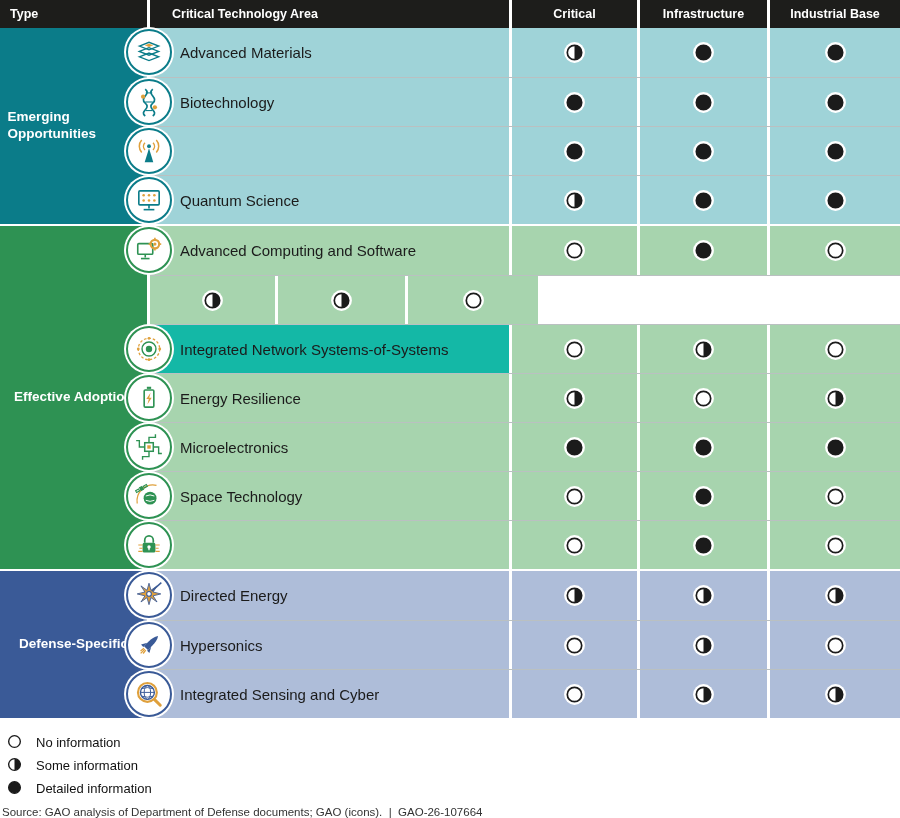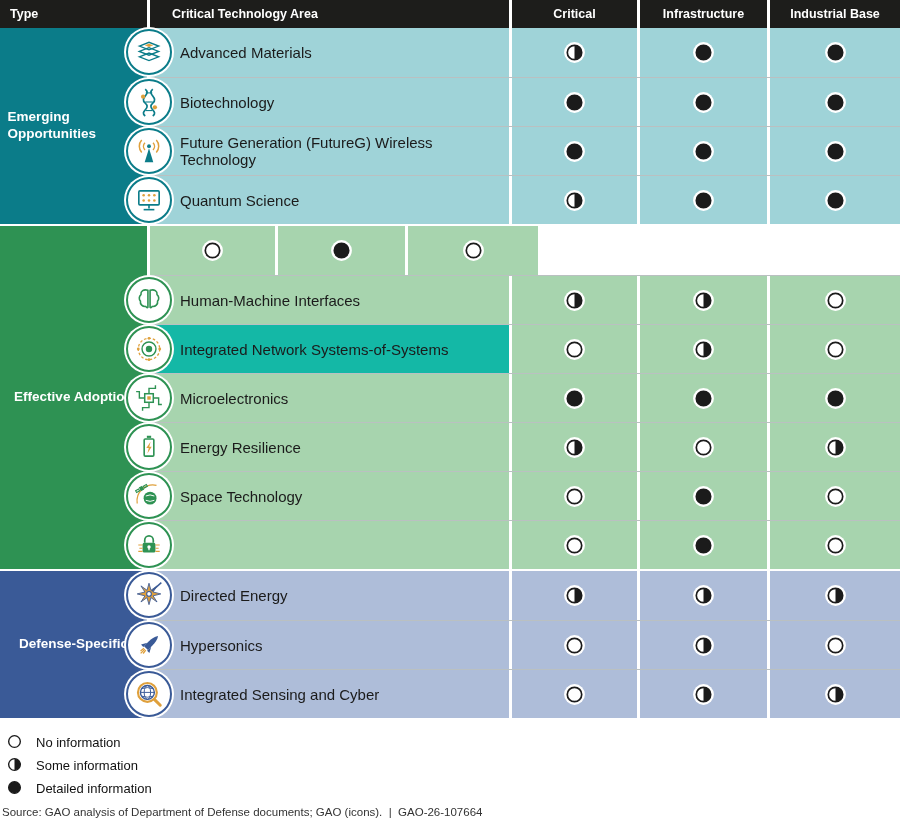--- a/index.html
+++ b/index.html
@@ -159,21 +159,20 @@
                     <polygon points="14,11.5 10,24.5 18,24.5" fill="#0b7c89"></polygon>
    <circle cx="14" cy="9.5" r="1.8" fill="#0b7c89"></circle>
    <g fill="none" stroke="#dfa03c" stroke-width="1.4">
    <path d="M10.2,6.2 A5,5 0 0 0 10.2,13"></path>
                       <path d="M7.2,3.8 A8.6,8.6 0 0 0 7.2,15.4"></path>
    <path d="M17.8,6.2 A5,5 0 0 1 17.8,13"></path>
                       <path d="M20.8,3.8 A8.6,8.6 0 0 1 20.8,15.4"></path>
                     </g>
                   </svg>
                 </span>
-      <span class="row-name">Future Generation (FutureG) Wireless Technology</span>
     </div>
     <div class="ind-cell c1" style="background: rgb(159, 211, 216);">
                 <span class="ind-wrap">
                   <svg width="21" height="21" viewBox="0 0 21 21">
                     <circle cx="10.5" cy="10.5" r="10.4" fill="#fff"></circle>
                     <circle cx="10.5" cy="10.5" r="7.2" fill="#1b1b1b" stroke="#1b1b1b" stroke-width="1.7"></circle>
                   </svg>
                 </span>
               </div>
     <div class="ind-cell c2" style="background: rgb(159, 211, 216);">
@@ -241,58 +240,65 @@
   </div>
 </div>
   </div>
 
   <div class="group">
     <div class="group-label" style="background: rgb(46, 146, 83);">
             <span>Effective Adoption</span>
           </div>
     <div class="group-rows">
   <div class="grow">
-    <div class="ind-cell c1" style="background: rgb(167, 212, 174);">
-                <span class="ind-wrap">
-                  <svg width="21" height="21" viewBox="0 0 21 21">
-                    <circle cx="10.5" cy="10.5" r="10.4" fill="#fff"></circle>
-                    <circle cx="10.5" cy="10.5" r="7.2" fill="#fff" stroke="#1b1b1b" stroke-width="1.7"></circle>
-                  </svg>
-                </span>
-              </div>
-    <div class="ind-cell c2" style="background: rgb(167, 212, 174);">
-                <span class="ind-wrap">
-                  <svg width="21" height="21" viewBox="0 0 21 21">
-                    <circle cx="10.5" cy="10.5" r="10.4" fill="#fff"></circle>
-                    <circle cx="10.5" cy="10.5" r="7.2" fill="#1b1b1b" stroke="#1b1b1b" stroke-width="1.7"></circle>
-                  </svg>
-                </span>
-              </div>
-    <div class="ind-cell c3" style="background: rgb(167, 212, 174);">
-                <span class="ind-wrap">
-                  <svg width="21" height="21" viewBox="0 0 21 21">
-                    <circle cx="10.5" cy="10.5" r="10.4" fill="#fff"></circle>
-                    <circle cx="10.5" cy="10.5" r="7.2" fill="#fff" stroke="#1b1b1b" stroke-width="1.7"></circle>
-                  </svg>
-                </span>
-              </div>
-  </div>
-
-  <div class="grow">
     <div class="name-cell" style="background: rgb(167, 212, 174);">
       <span class="icon-badge" style="border-color: rgb(46, 146, 83);">
                   <svg width="30" height="30" viewBox="0 0 28 28">
-                    <g fill="none" stroke="#2e9253" stroke-width="1.5" stroke-linecap="round" stroke-linejoin="round">
-   <path d="M13,5 C9,3.5 6,6 6.5,9 C4.5,10.5 4.5,13.5 6,15 C5.5,18 8,20.5 11,20 C12,21.5 13,21.5 13,20.5 Z"></path>
-   <path d="M15,5 C19,3.5 22,6 21.5,9 C23.5,10.5 23.5,13.5 22,15 C22.5,18 20,20.5 17,20 C16,21.5 15,21.5 15,20.5 Z"></path>
-                    </g>
-                  </svg>
-                </span>
-      <span class="row-name">Human-Machine Interfaces</span>
-    </div>
+                    <rect x="3.5" y="8" width="14" height="10" rx="1" fill="none" stroke="#2e9253" stroke-width="1.5"></rect>
+   <line x1="10.5" y1="18" x2="10.5" y2="21" stroke="#2e9253" stroke-width="1.5"></line>
+   <line x1="6.5" y1="22" x2="14.5" y2="22" stroke="#2e9253" stroke-width="1.5"></line>
+   <circle cx="19.5" cy="8.5" r="4" fill="none" stroke="#dfa03c" stroke-width="2"></circle>
+   <circle cx="19.5" cy="8.5" r="1.5" fill="#dfa03c"></circle>
+   <g stroke="#dfa03c" stroke-width="1.5">
+                      <line x1="19.5" y1="2.6" x2="19.5" y2="4.4"></line>
+   <line x1="19.5" y1="12.6" x2="19.5" y2="14.4"></line>
+                      <line x1="13.6" y1="8.5" x2="15.4" y2="8.5"></line>
+   <line x1="23.6" y1="8.5" x2="25.4" y2="8.5"></line>
+                    </g>
+                  </svg>
+                </span>
+      <span class="row-name">Advanced Computing and Software</span>
+    </div>
+    <div class="ind-cell c1" style="background: rgb(167, 212, 174);">
+                <span class="ind-wrap">
+                  <svg width="21" height="21" viewBox="0 0 21 21">
+                    <circle cx="10.5" cy="10.5" r="10.4" fill="#fff"></circle>
+                    <circle cx="10.5" cy="10.5" r="7.2" fill="#fff" stroke="#1b1b1b" stroke-width="1.7"></circle>
+                  </svg>
+                </span>
+              </div>
+    <div class="ind-cell c2" style="background: rgb(167, 212, 174);">
+                <span class="ind-wrap">
+                  <svg width="21" height="21" viewBox="0 0 21 21">
+                    <circle cx="10.5" cy="10.5" r="10.4" fill="#fff"></circle>
+                    <circle cx="10.5" cy="10.5" r="7.2" fill="#1b1b1b" stroke="#1b1b1b" stroke-width="1.7"></circle>
+                  </svg>
+                </span>
+              </div>
+    <div class="ind-cell c3" style="background: rgb(167, 212, 174);">
+                <span class="ind-wrap">
+                  <svg width="21" height="21" viewBox="0 0 21 21">
+                    <circle cx="10.5" cy="10.5" r="10.4" fill="#fff"></circle>
+                    <circle cx="10.5" cy="10.5" r="7.2" fill="#fff" stroke="#1b1b1b" stroke-width="1.7"></circle>
+                  </svg>
+                </span>
+              </div>
+  </div>
+
+  <div class="grow">
     <div class="ind-cell c1" style="background: rgb(167, 212, 174);">
                 <span class="ind-wrap">
                   <svg width="21" height="21" viewBox="0 0 21 21">
                     <circle cx="10.5" cy="10.5" r="10.4" fill="#fff"></circle>
                     <circle cx="10.5" cy="10.5" r="7.2" fill="#fff" stroke="#1b1b1b" stroke-width="1.7"></circle>
                     <path d="M10.5,3.3 A7.2,7.2 0 0 1 10.5,17.7 Z" fill="#1b1b1b"></path>
                   </svg>
                 </span>
               </div>
     <div class="ind-cell c2" style="background: rgb(167, 212, 174);">
@@ -355,20 +361,59 @@
                     <circle cx="10.5" cy="10.5" r="7.2" fill="#fff" stroke="#1b1b1b" stroke-width="1.7"></circle>
                   </svg>
                 </span>
               </div>
   </div>
 
   <div class="grow">
     <div class="name-cell" style="background: rgb(167, 212, 174);">
       <span class="icon-badge" style="border-color: rgb(46, 146, 83);">
                   <svg width="30" height="30" viewBox="0 0 28 28">
+                    <rect x="9.5" y="6.5" width="9" height="16" rx="1" fill="none" stroke="#2e9253" stroke-width="1.5"></rect>
+   <rect x="12" y="3.5" width="4" height="2" fill="#2e9253"></rect>
+   <polygon points="15.5,9 11.5,15 13.8,15 12.5,20 16.5,13.8 14.2,13.8" fill="#dfa03c"></polygon>
+                  </svg>
+                </span>
+      <span class="row-name">Energy Resilience</span>
+    </div>
+    <div class="ind-cell c1" style="background: rgb(167, 212, 174);">
+                <span class="ind-wrap">
+                  <svg width="21" height="21" viewBox="0 0 21 21">
+                    <circle cx="10.5" cy="10.5" r="10.4" fill="#fff"></circle>
+                    <circle cx="10.5" cy="10.5" r="7.2" fill="#fff" stroke="#1b1b1b" stroke-width="1.7"></circle>
+                    <path d="M10.5,3.3 A7.2,7.2 0 0 1 10.5,17.7 Z" fill="#1b1b1b"></path>
+                  </svg>
+                </span>
+              </div>
+    <div class="ind-cell c2" style="background: rgb(167, 212, 174);">
+                <span class="ind-wrap">
+                  <svg width="21" height="21" viewBox="0 0 21 21">
+                    <circle cx="10.5" cy="10.5" r="10.4" fill="#fff"></circle>
+                    <circle cx="10.5" cy="10.5" r="7.2" fill="#fff" stroke="#1b1b1b" stroke-width="1.7"></circle>
+                  </svg>
+                </span>
+              </div>
+    <div class="ind-cell c3" style="background: rgb(167, 212, 174);">
+                <span class="ind-wrap">
+                  <svg width="21" height="21" viewBox="0 0 21 21">
+                    <circle cx="10.5" cy="10.5" r="10.4" fill="#fff"></circle>
+                    <circle cx="10.5" cy="10.5" r="7.2" fill="#fff" stroke="#1b1b1b" stroke-width="1.7"></circle>
+                    <path d="M10.5,3.3 A7.2,7.2 0 0 1 10.5,17.7 Z" fill="#1b1b1b"></path>
+                  </svg>
+                </span>
+              </div>
+  </div>
+
+  <div class="grow">
+    <div class="name-cell" style="background: rgb(167, 212, 174);">
+      <span class="icon-badge" style="border-color: rgb(46, 146, 83);">
+                  <svg width="30" height="30" viewBox="0 0 28 28">
                     <rect x="10" y="10" width="8" height="8" fill="none" stroke="#2e9253" stroke-width="1.4"></rect>
    <rect x="12.4" y="12.4" width="3.2" height="3.2" fill="#dfa03c"></rect>
    <g fill="none" stroke="#2e9253" stroke-width="1.3">
                       <path d="M10,14 H5 V8 H2"></path>
    <path d="M18,14 H23 V20 H26"></path>
                       <path d="M14,10 V5 H20 V2"></path>
                       <path d="M14,18 V23 H8 V26"></path>
                     </g>
                   </svg>
                 </span>
@@ -388,59 +433,20 @@
                     <circle cx="10.5" cy="10.5" r="10.4" fill="#fff"></circle>
                     <circle cx="10.5" cy="10.5" r="7.2" fill="#1b1b1b" stroke="#1b1b1b" stroke-width="1.7"></circle>
                   </svg>
                 </span>
               </div>
     <div class="ind-cell c3" style="background: rgb(167, 212, 174);">
                 <span class="ind-wrap">
                   <svg width="21" height="21" viewBox="0 0 21 21">
                     <circle cx="10.5" cy="10.5" r="10.4" fill="#fff"></circle>
                     <circle cx="10.5" cy="10.5" r="7.2" fill="#1b1b1b" stroke="#1b1b1b" stroke-width="1.7"></circle>
-                  </svg>
-                </span>
-              </div>
-  </div>
-
-  <div class="grow">
-    <div class="name-cell" style="background: rgb(167, 212, 174);">
-      <span class="icon-badge" style="border-color: rgb(46, 146, 83);">
-                  <svg width="30" height="30" viewBox="0 0 28 28">
-                    <rect x="9.5" y="6.5" width="9" height="16" rx="1" fill="none" stroke="#2e9253" stroke-width="1.5"></rect>
-   <rect x="12" y="3.5" width="4" height="2" fill="#2e9253"></rect>
-   <polygon points="15.5,9 11.5,15 13.8,15 12.5,20 16.5,13.8 14.2,13.8" fill="#dfa03c"></polygon>
-                  </svg>
-                </span>
-      <span class="row-name">Energy Resilience</span>
-    </div>
-    <div class="ind-cell c1" style="background: rgb(167, 212, 174);">
-                <span class="ind-wrap">
-                  <svg width="21" height="21" viewBox="0 0 21 21">
-                    <circle cx="10.5" cy="10.5" r="10.4" fill="#fff"></circle>
-                    <circle cx="10.5" cy="10.5" r="7.2" fill="#fff" stroke="#1b1b1b" stroke-width="1.7"></circle>
-                    <path d="M10.5,3.3 A7.2,7.2 0 0 1 10.5,17.7 Z" fill="#1b1b1b"></path>
-                  </svg>
-                </span>
-              </div>
-    <div class="ind-cell c2" style="background: rgb(167, 212, 174);">
-                <span class="ind-wrap">
-                  <svg width="21" height="21" viewBox="0 0 21 21">
-                    <circle cx="10.5" cy="10.5" r="10.4" fill="#fff"></circle>
-                    <circle cx="10.5" cy="10.5" r="7.2" fill="#fff" stroke="#1b1b1b" stroke-width="1.7"></circle>
-                  </svg>
-                </span>
-              </div>
-    <div class="ind-cell c3" style="background: rgb(167, 212, 174);">
-                <span class="ind-wrap">
-                  <svg width="21" height="21" viewBox="0 0 21 21">
-                    <circle cx="10.5" cy="10.5" r="10.4" fill="#fff"></circle>
-                    <circle cx="10.5" cy="10.5" r="7.2" fill="#fff" stroke="#1b1b1b" stroke-width="1.7"></circle>
-                    <path d="M10.5,3.3 A7.2,7.2 0 0 1 10.5,17.7 Z" fill="#1b1b1b"></path>
                   </svg>
                 </span>
               </div>
   </div>
 
   <div class="grow">
     <div class="name-cell" style="background: rgb(167, 212, 174);">
       <span class="icon-badge" style="border-color: rgb(46, 146, 83);">
                   <svg width="30" height="30" viewBox="0 0 28 28">
                     <circle cx="15" cy="16" r="6" fill="#2e9253"></circle>

